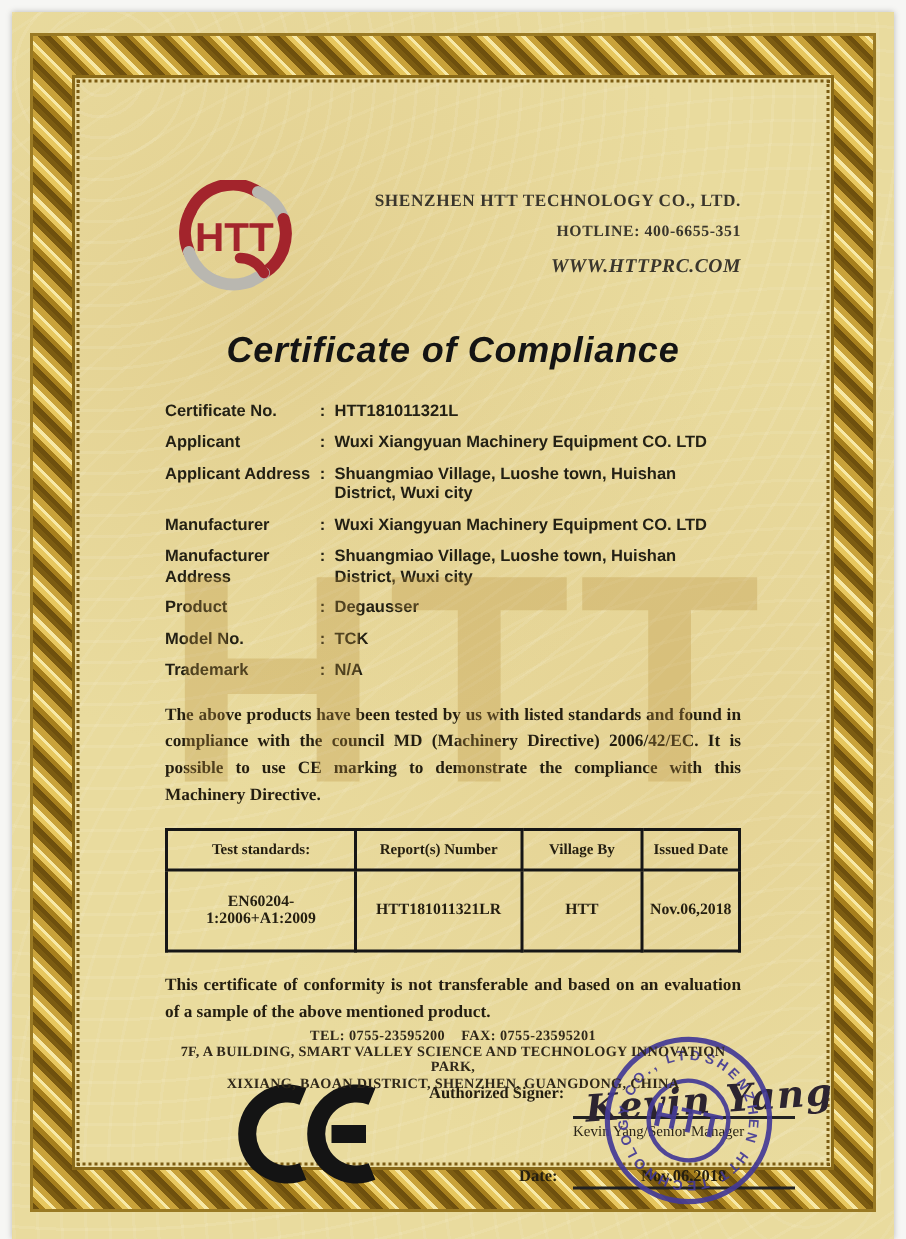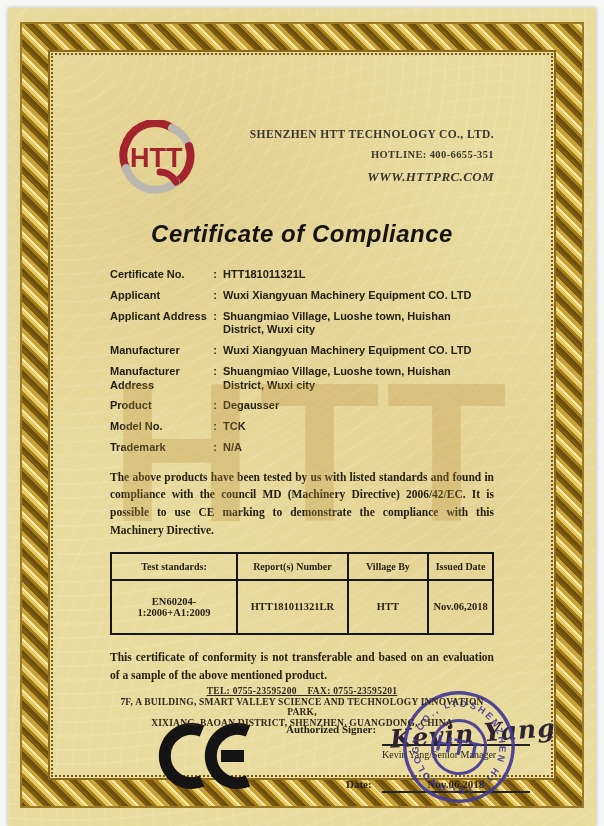--- a/index.html
+++ b/index.html
@@ -99,21 +99,21 @@
   }
   .signer-name{font-family:"Liberation Serif",serif;font-size:10px;color:#2a2418;margin:3px 0 0 96px;}
   .dateline{display:flex;margin-top:18px;}
   .datelabel{font-family:"Liberation Serif",serif;font-weight:bold;font-size:11px;color:#241e10;margin-left:60px;padding-bottom:2px;}
   .date-underline{flex:1;border-bottom:2px solid #222;margin-left:10px;text-align:center;
     font-family:"Liberation Serif",serif;font-weight:bold;font-size:11px;color:#241e10;padding-bottom:1px;}
   .stamp{position:absolute;right:-24px;top:-18px;width:118px;height:118px;opacity:.92;transform:rotate(12deg);}
   
   .footer{position:absolute;left:0;right:0;bottom:-16px;text-align:center;
     font-family:"Liberation Serif",serif;color:#30281a;}
-  .footer .f1{font-size:9.5px;font-weight:bold;letter-spacing:.3px;text-decoration:underline;}
+  .footer .f1{font-size:9.5px;font-weight:bold;letter-spacing:.3px;}
   .footer .f2,.footer .f3{font-size:9.5px;font-weight:bold;letter-spacing:.2px;margin-top:1px;}
 </style>
 </head>
 <body>
 
 <div class="paper">
   <div class="emboss"></div>
   <div class="gold-frame">
     <div class="bead-line"></div>
     <div class="content">

